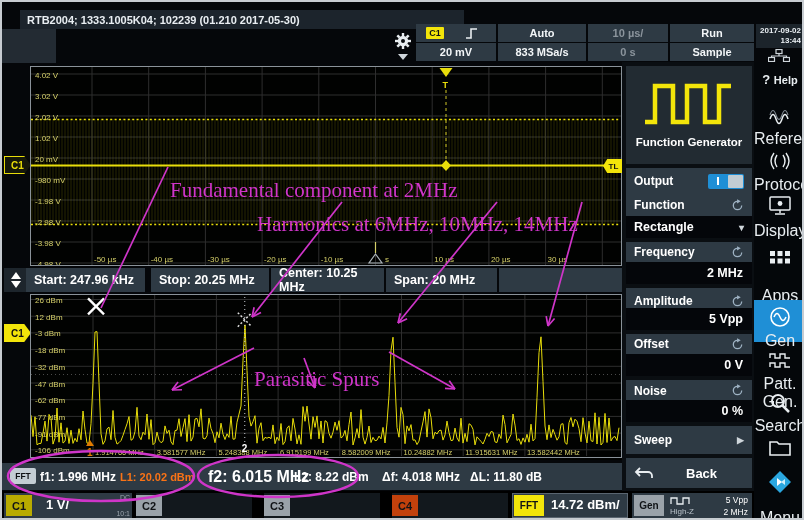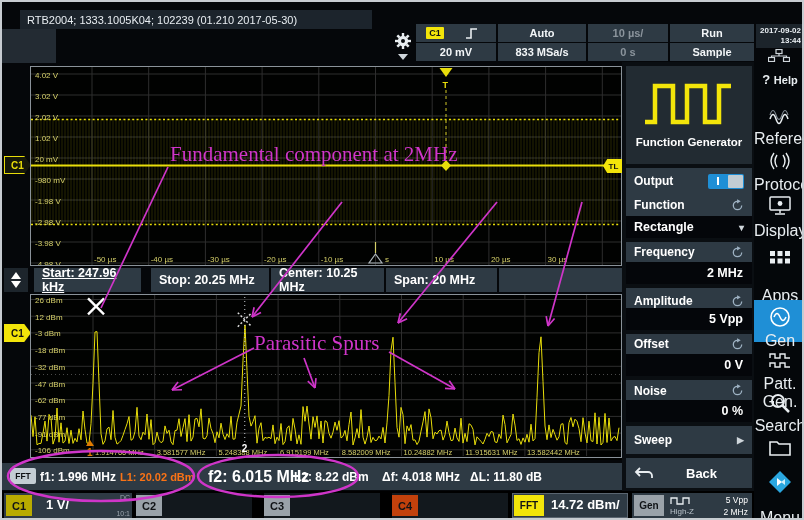--- a/index.html
+++ b/index.html
@@ -17,29 +17,29 @@
   .tag.hollow{background:#15180a;color:#e8dd0a;border:1.5px solid #e8dd0a;box-sizing:border-box;}
   .tag.solid{background:#f3e50a;color:#111;}
   .tltag{position:absolute;width:19px;height:14px;background:#f3e50a;color:#111;
          font-size:8px;font-weight:bold;display:flex;align-items:center;justify-content:center;
          clip-path:polygon(22% 0,100% 0,100% 100%,22% 100%,0 50%);padding-left:2px;box-sizing:border-box;}
   .sbLabel{position:absolute;left:624px;width:126px;height:20px;background:#2e3a44;color:#fff;
            font-size:12px;font-weight:bold;display:flex;align-items:center;padding:0 8px;box-sizing:border-box;justify-content:space-between;}
   .badge{position:absolute;display:flex;align-items:center;justify-content:center;font-weight:bold;color:#101316;}
   .mseg{position:absolute;top:266px;height:24px;background:#2e3a44;color:#fff;
         font-size:12.5px;font-weight:bold;display:flex;align-items:center;padding-left:8px;box-sizing:border-box;}
-  .ann{position:absolute;font-family:"Liberation Serif",serif;font-size:21px;white-space:nowrap;z-index:30;}
+  .ann{position:absolute;font-family:"Liberation Serif",serif;font-size:21px;white-space:nowrap;z-index:30;margin-top:36px;}
   svg{display:block;}
 </style>
 </head>
 <body>
 
 <div id="scope">
 
-  <div class="abs" style="left:18px;top:8px;width:352px;height:19px;background:#1c242c;color:#e9eef2;font-size:11px;font-weight:normal;display:flex;align-items:center;padding-left:7px;box-sizing:border-box;">
+  <div class="abs" style="left:18px;top:8px;width:444px;height:19px;background:#1c242c;color:#e9eef2;font-size:11px;font-weight:bold;display:flex;align-items:center;padding-left:7px;box-sizing:border-box;">
     <span>RTB2004; 1333.1005K04; 102239 (01.210 2017-05-30)</span>
   </div>
   <div class="abs" style="left:0;top:27px;width:54px;height:34px;background:#232b33;"></div>
 
   <div class="abs" style="left:392px;top:30px;width:18px;height:18px;">
     <svg width="18" height="18" viewBox="0 0 18 18">
         <circle cx="9" cy="9" r="5.2" fill="#e9eef1"></circle>
         <circle cx="9" cy="9" r="2" fill="#0a0d10"></circle>
     <g stroke="#e9eef1" stroke-width="2.4">
           <line x1="9" y1="1" x2="9" y2="4"></line>
@@ -355,21 +355,21 @@
     </div>
 
   <div class="abs" style="left:2px;top:266px;width:24px;height:24px;background:#1d252c;display:flex;flex-direction:column;align-items:center;justify-content:center;gap:2px;">
     <svg width="10" height="7">
         <polygon points="5,0 10,7 0,7" fill="#fff"></polygon>
       </svg>
     <svg width="10" height="7">
         <polygon points="0,0 10,0 5,7" fill="#fff"></polygon>
       </svg>
   </div>
-  <div class="mseg" style="left:32px;width:107px;text-decoration:underline;">Start: 247.96 kHz</div>
+  <div class="mseg" style="left:24px;width:119px;">Start: 247.96 kHz</div>
   <div class="mseg" style="left:149px;width:118px;">Stop: 20.25 MHz</div>
   <div class="mseg" style="left:269px;width:113px;">Center: 10.25 MHz</div>
   <div class="mseg" style="left:384px;width:111px;">Span: 20 MHz</div>
   <div class="mseg" style="left:497px;width:123px;"></div>
 
   <div class="tag solid" style="left:2px;top:322px;">
       <span>C1</span>
     </div>
   <div class="abs" id="fftPlot" style="left:28px;top:292px;width:592px;height:166px;background:#010201;">
       <svg width="592" height="166">
@@ -509,20 +509,21 @@
       <line x1="302" y1="356" x2="313" y2="386" stroke="#cf35c9" stroke-width="1.7"></line>
       <line x1="313" y1="386" x2="313.9839573689786" y2="376.0485263455088" stroke="#cf35c9" stroke-width="1.7"></line>
       <line x1="313" y1="386" x2="305.8163806048986" y2="379.04330449233817" stroke="#cf35c9" stroke-width="1.7"></line>
       <line x1="387" y1="350" x2="453" y2="387" stroke="#cf35c9" stroke-width="1.7"></line>
       <line x1="453" y1="387" x2="447.27258157440303" y2="378.8026420001239" stroke="#cf35c9" stroke-width="1.7"></line>
       <line x1="453" y1="387" x2="443.0185685050388" y2="386.3908815292601" stroke="#cf35c9" stroke-width="1.7"></line>
       <ellipse cx="99" cy="474" rx="93" ry="25" fill="none" stroke="#cf35c9" stroke-width="2.5"></ellipse>
       <ellipse cx="276" cy="474" rx="80" ry="21" fill="none" stroke="#cf35c9" stroke-width="2.5"></ellipse>
     </svg>
   <div class="ann" style="left: 168px; top: 140px; color: rgb(207, 53, 201);">Fundamental component at 2MHz</div>
+  <div class="ann" style="left: 255px; top: 174px; color: rgb(207, 53, 201);">Harmonics at 6MHz, 10MHz, 14MHz</div>
   <div class="ann" style="left: 252px; top: 329px; color: rgb(207, 53, 201);">Parasitic Spurs</div>
 <div style="position: absolute; left: 38px; top: 461px; height: 27px; display: flex; align-items: center; color: rgb(255, 255, 255); font-size: 12px; font-weight: bold;">f1: 1.996 MHz</div>
     <div style="position: absolute; left: 118px; top: 461px; height: 27px; display: flex; align-items: center; color: #f97316; font-size: 11px; font-weight: bold;">L1: 20.02 dBm</div>
     <div style="position: absolute; left: 206px; top: 461px; height: 27px; display: flex; align-items: center; color: rgb(255, 255, 255); font-size: 16px; font-weight: bold;">f2: 6.015 MHz</div>
     <div style="position: absolute; left: 292px; top: 461px; height: 27px; display: flex; align-items: center; color: rgb(255, 255, 255); font-size: 12px; font-weight: bold;">L2: 8.22 dBm</div>
     <div style="position: absolute; left: 380px; top: 461px; height: 27px; display: flex; align-items: center; color: rgb(255, 255, 255); font-size: 12px; font-weight: bold;">Δf: 4.018 MHz</div>
     <div style="position: absolute; left: 468px; top: 461px; height: 27px; display: flex; align-items: center; color: rgb(255, 255, 255); font-size: 12px; font-weight: bold;">ΔL: 11.80 dB</div>
     <div style="position: absolute; left: 624px; top: 192px; width: 126px; height: 22px; background: rgb(46, 58, 68); color: rgb(255, 255, 255); font-size: 12px; font-weight: bold; display: flex; align-items: center; justify-content: space-between; padding: 0px 8px; box-sizing: border-box;">
       <span>Function</span>
       <svg width="13" height="13" viewBox="0 0 14 14">

